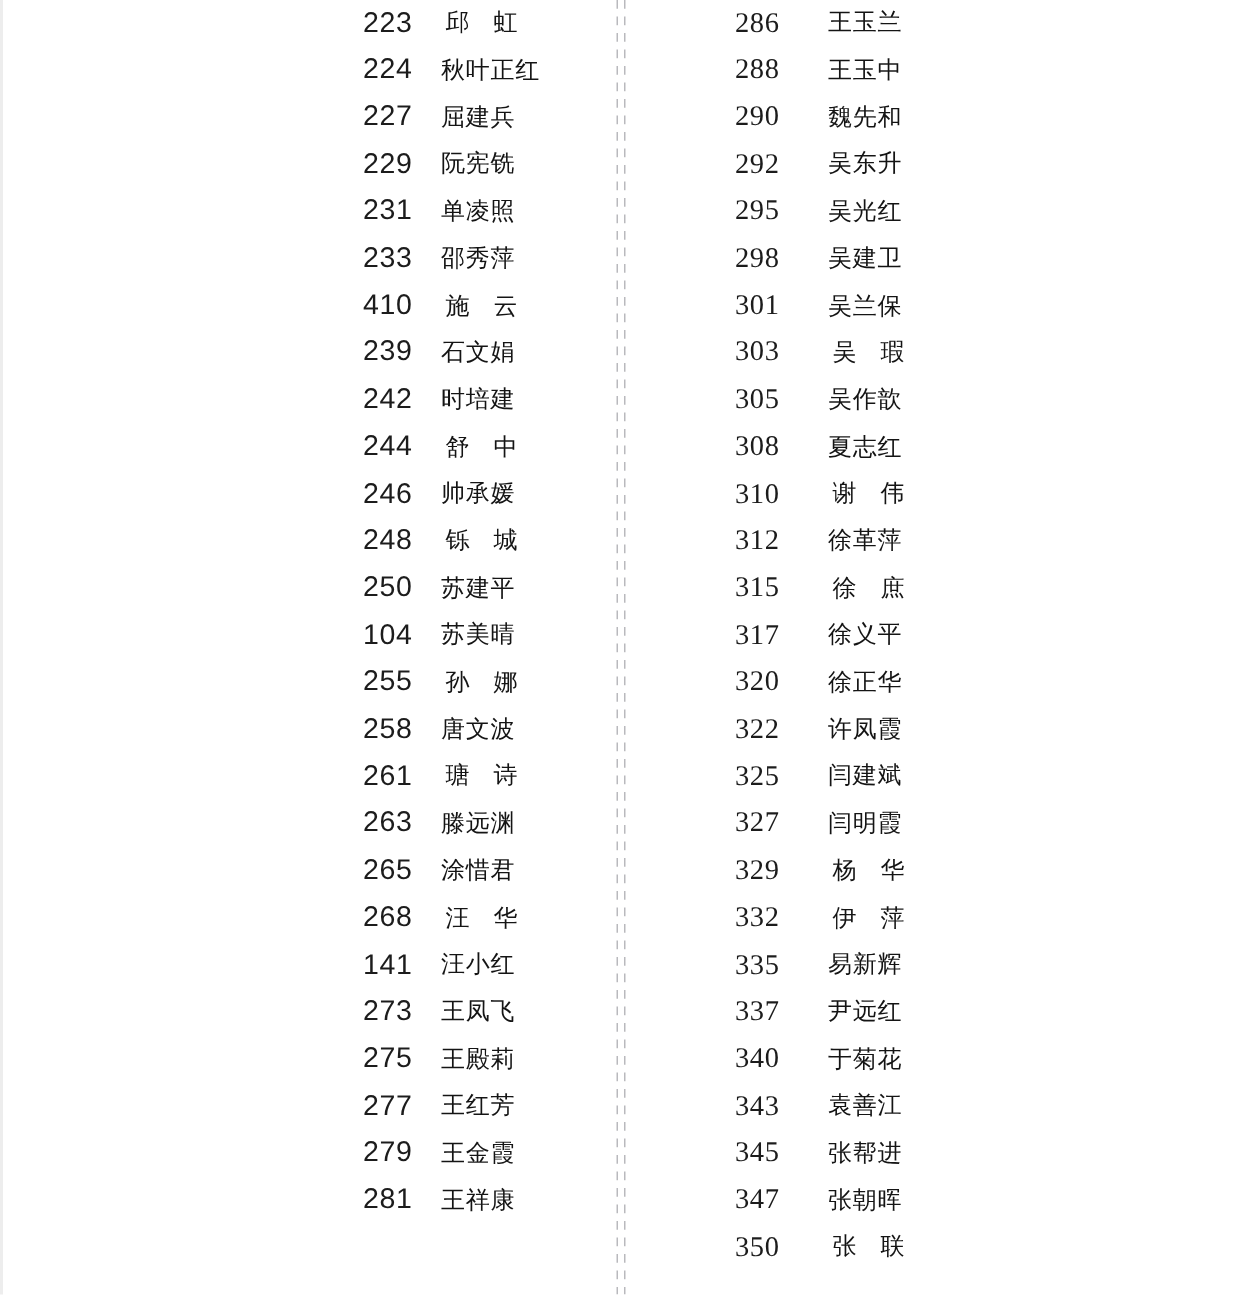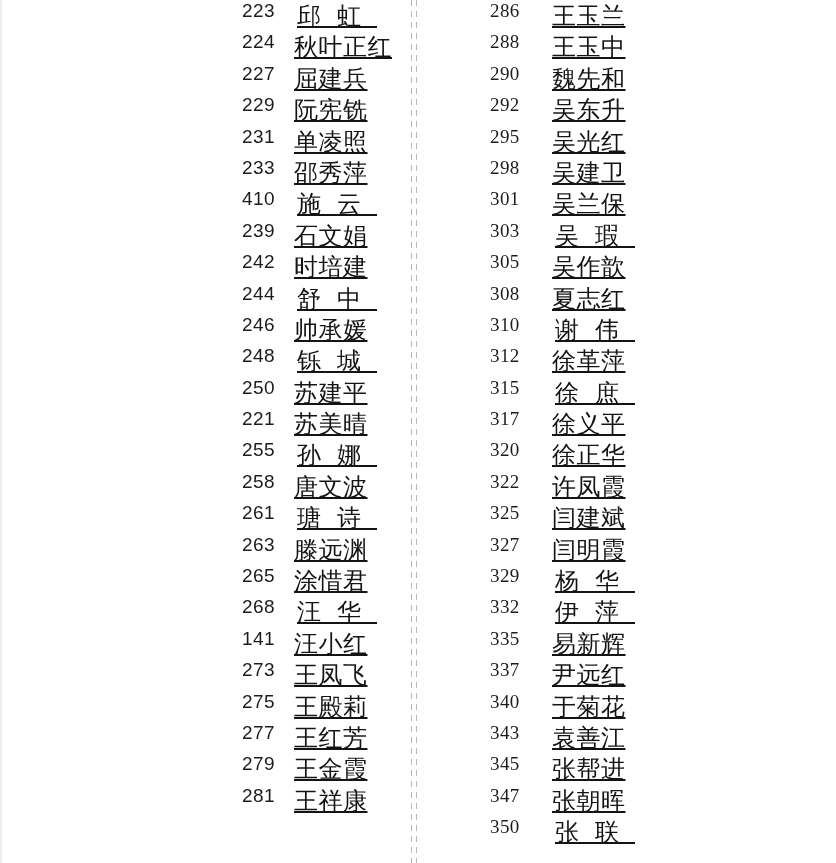--- a/index.html
+++ b/index.html
@@ -55,40 +55,39 @@
     position: absolute;
     top: 0;
     height: 863px;
   }
   .col-left  { left: 240px; width: 170px; }
   .col-right { left: 488px; width: 170px; }
 
   .row {
     height: 31.4px;
     display: flex;
-    align-items: flex-start;
+    align-items: center;
     white-space: nowrap;
   }
   .row .num {
     width: 52px;
     flex: 0 0 52px;
     font-family: "Liberation Sans", "DejaVu Sans", sans-serif;
     font-size: 19px;
     color: #1c1c1c;
     letter-spacing: 0.4px;
     text-align: left;
   }
   .col-right .row .num { width: 62px; flex: 0 0 62px; font-family: Liberation Serif, serif; }
 
   .row .name {
     font-family: "DejaVu Serif", "Liberation Serif", serif;
-    font-size: 24px;
+    font-size: 16px;
     color: #141414;
     font-weight: 500;
-    text-decoration: underline;
   }
   
   .row .name.wide {
     letter-spacing: 16px;
     padding-left: 3px;
   }
   .row .name.narrow {
     letter-spacing: 0.5px;
   }
 </style>
@@ -148,21 +147,21 @@
         </div>
         <div class="row">
           <span class="num">248</span>
           <span class="name wide">铄城</span>
         </div>
         <div class="row">
           <span class="num">250</span>
           <span class="name narrow">苏建平</span>
         </div>
         <div class="row">
-          <span class="num">221</span>
+          <span class="num">104</span>
           <span class="name narrow">苏美晴</span>
         </div>
         <div class="row">
           <span class="num">255</span>
           <span class="name wide">孙娜</span>
         </div>
         <div class="row">
           <span class="num">258</span>
           <span class="name narrow">唐文波</span>
         </div>

